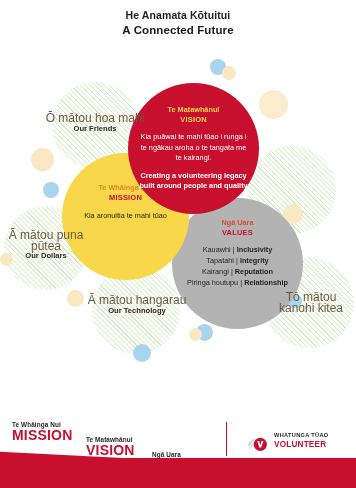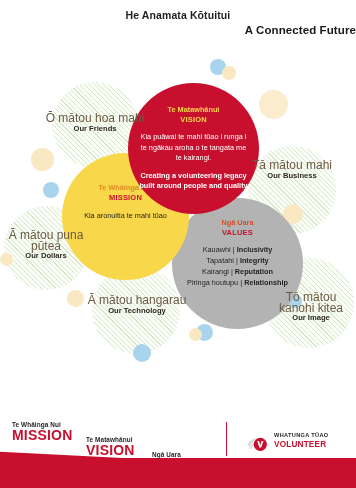--- a/index.html
+++ b/index.html
@@ -28,21 +28,20 @@
     letter-spacing: 0.1px;
     line-height: 14px;
   }
   .header .line2 {
     font-size: 11.5px;
     font-weight: 800;
     color: #1a1a1a;
     letter-spacing: 0.1px;
     line-height: 15px;
     margin-top: 1px;
-    text-align: right;
   }
 
   
   .stage {
     position: absolute;
     top: 58px; left: 0;
     width: 356px; height: 335px;
   }
 
   .circ { position: absolute; border-radius: 50%; }
@@ -243,38 +242,33 @@
         <div style="height:7px;"></div>
         <div class="body-bold v-bold">Creating a volunteering legacy built around people and quality</div>
       </div>
     </div>
 
     <div class="sat" style="left:44px; top:55px; width:102px;">
       <span class="mi">Ō mātou hoa mahi</span>
       <span class="en">Our Friends</span>
     </div>
 
-    <div class="sat" style="left:244px; top:102px; width:96px;">
-      <span class="mi">Tā mātou mahi</span>
-      <span class="en">Our Business</span>
-    </div>
 
     <div class="sat" style="left:2px; top:172px; width:88px;">
       <span class="mi">Ā mātou puna pūtea</span>
       <span class="en">Our Dollars</span>
     </div>
 
     <div class="sat" style="left:86px; top:237px; width:102px;">
       <span class="mi">Ā mātou hangarau</span>
       <span class="en">Our Technology</span>
     </div>
 
     <div class="sat" style="left:270px; top:234px; width:82px;">
       <span class="mi">Tō mātou kanohi kitea</span>
-      <span class="en">Our Image</span>
     </div>
 
   </div>
 
   <div class="footer">
     <div class="footer-wedge"></div>
     <div class="footer-band"></div>
     <div class="footer-divider"></div>
 
     <div class="fgroup" id="f-mission">

